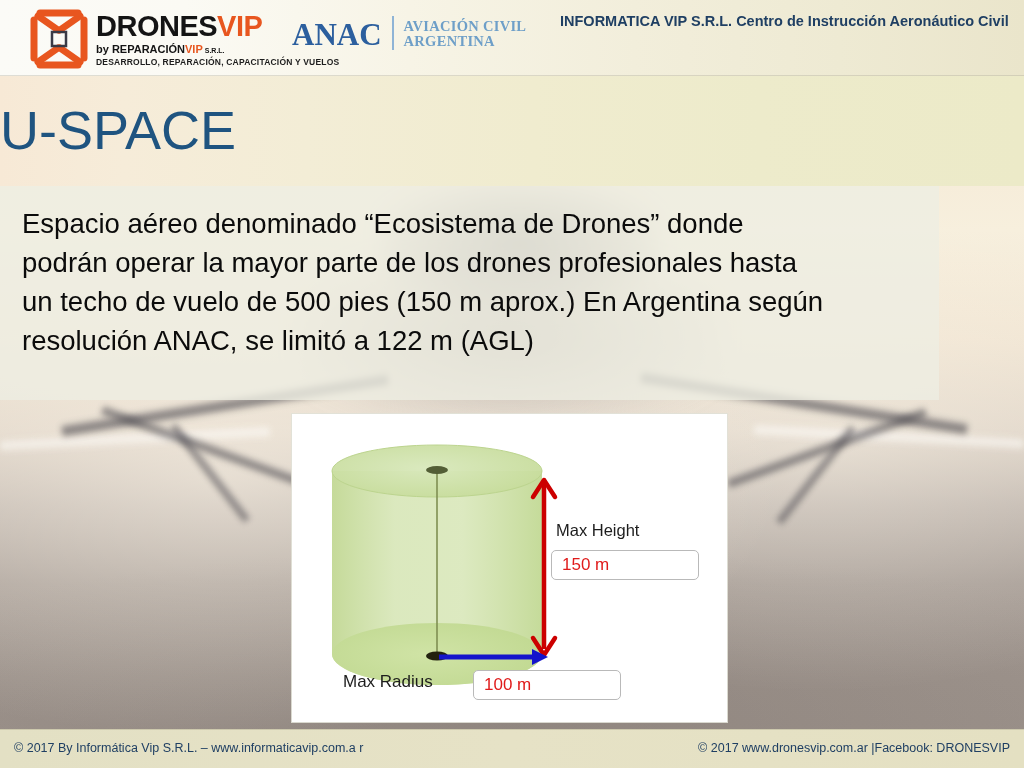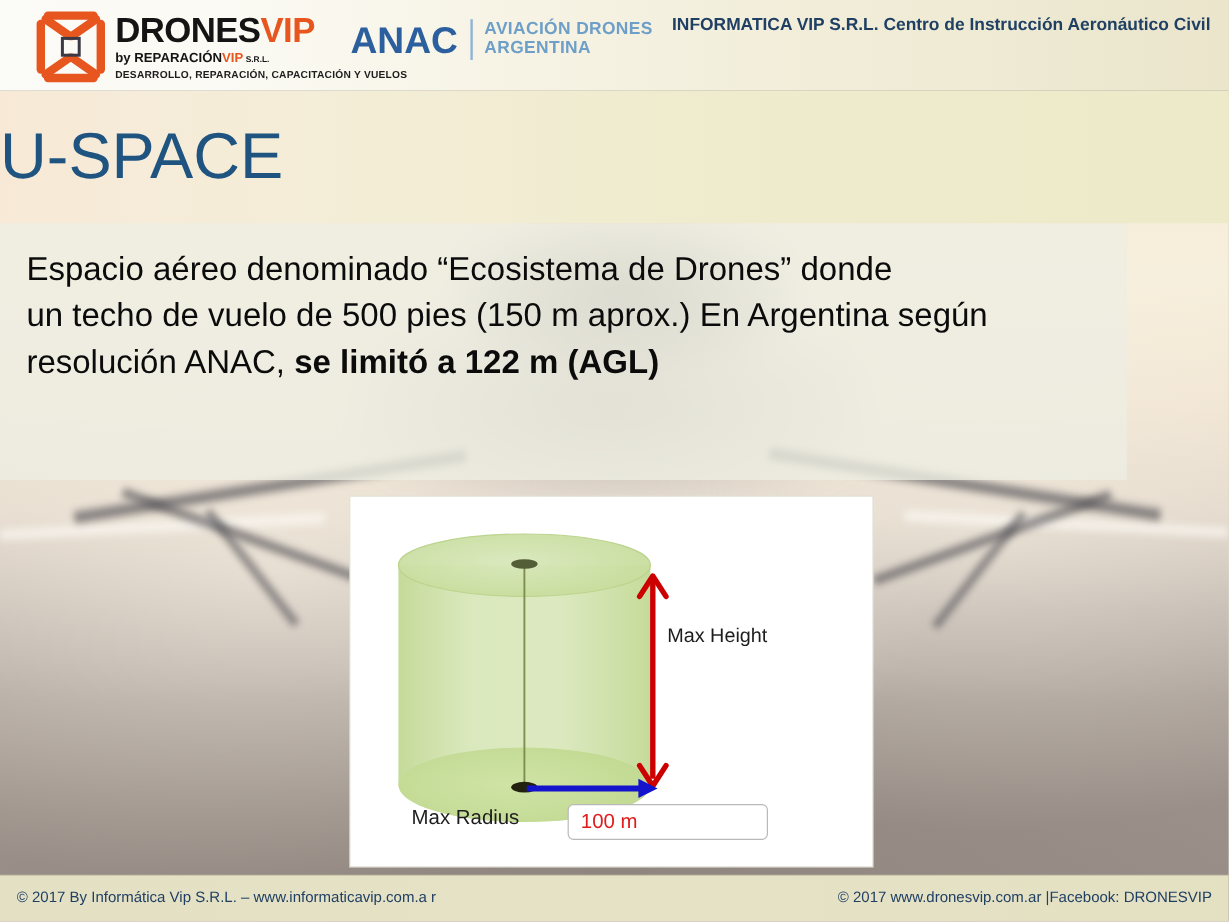--- a/index.html
+++ b/index.html
@@ -136,21 +136,22 @@
     margin-top: 3px;
     letter-spacing: 0.2px;
     white-space: nowrap;
     text-align: center;
   }
 
   .anac {
     position: absolute;
     left: 292px; top: 16px;
     display: flex;
-    align-items: center;
+    align-items: flex-end;
+    font-family: Liberation Serif, serif;
   }
   .anac-main {
     font-size: 31px;
     font-weight: bold;
     color: #2c5f9e;
     letter-spacing: 0px;
     line-height: 1;
   }
   .anac-divider {
     width: 2px;
@@ -212,21 +213,21 @@
     padding: 18px 22px 0 22px;
   }
   .body-text {
     font-size: 27.5px;
     line-height: 1.42;
     color: #0b0b0b;
     text-align: justify;
     text-justify: inter-word;
     font-family: "Liberation Sans", sans-serif;
   }
-  .body-text .bold { font-weight: bold; }
+  .body-text .bold { font-weight: normal; }
   .body-text .lastline { text-align: left; }
 
   
   .diagram-card {
     position: absolute;
     left: 292px; top: 414px;
     width: 435px; height: 308px;
     background: #ffffff;
     box-shadow: 0 0 0 1px rgba(225,225,215,0.9);
   }
@@ -250,21 +251,21 @@
     background: #fff;
     color: #e01b1b;
     font-size: 17px;
     font-family: "Liberation Sans", sans-serif;
     display: flex;
     align-items: center;
     box-sizing: border-box;
     padding-left: 10px;
   }
   .fld-height { left: 551px; top: 550px; width: 148px; height: 30px; }
-  .fld-radius { left: 473px; top: 670px; width: 167px; height: 30px; }
+  .fld-radius { left: 473px; top: 670px; width: 148px; height: 30px; }
 
   
   .footer {
     position: absolute;
     left: 0; bottom: 0;
     width: 1024px; height: 38px;
     background: linear-gradient(to right, #e3e0c4 0%, #e6e2c6 50%, #e4e0c2 100%);
     border-top: 1px solid #cdc9ad;
   }
   .footer-left {
@@ -321,36 +322,37 @@
     <div class="logo-text">
       <div class="logo-dronesvip"><span>DRONES</span><span class="vip">VIP</span></div>
       <div class="logo-sub1"><span>by REPARACIÓN</span><span class="vip">VIP</span><span class="srl"> S.R.L.</span></div>
       <div class="logo-sub2">DESARROLLO, REPARACIÓN, CAPACITACIÓN Y VUELOS</div>
     </div>
 
     <div class="anac">
       <div class="anac-main">ANAC</div>
       <div class="anac-divider"></div>
       <div class="anac-sub">
-        <div>AVIACIÓN DRONES</div>
+        <div>AVIACIÓN CIVIL</div>
         <div>ARGENTINA</div>
       </div>
     </div>
 
     <div class="org-text">
       <div class="org-line1">INFORMATICA VIP S.R.L. Centro de Instrucción Aeronáutico Civil</div>
     </div>
   </div>
 
   <div class="title-band"></div>
   <div class="slide-title">U-SPACE</div>
 
   <div class="text-panel">
     <div class="body-text">
       <div>Espacio aéreo denominado “Ecosistema de Drones” donde</div>
+      <div>podrán operar la mayor parte de los drones profesionales hasta</div>
       <div>un techo de vuelo de 500 pies (150 m aprox.) En Argentina según</div>
       <div class="lastline"><span>resolución ANAC, </span><span class="bold">se limitó a 122 m (AGL)</span></div>
     </div>
   </div>
 
   <div class="diagram-card">
     <svg class="diagram-svg" width="435" height="308" viewBox="0 0 435 308">
       <defs>
         <linearGradient id="cylSide" x1="0" y1="0" x2="1" y2="0">
           <stop offset="0%" stop-color="#c2d894" stop-opacity="0.95"></stop>
@@ -387,20 +389,21 @@
 
       <g>
         <line x1="147" y1="243" x2="244" y2="243" stroke="#1414cc" stroke-width="5"></line>
         <path d="M240 235 L256 243 L240 251 Z" fill="#1414cc"></path>
       </g>
     </svg>
 
   </div>
 
   <div class="dg-label lbl-maxheight">Max Height</div>
+  <div class="dg-field fld-height">150 m</div>
 
   <div class="dg-label lbl-maxradius">Max Radius</div>
   <div class="dg-field fld-radius">100 m</div>
 
   <div class="footer">
     <div class="footer-left">© 2017 By Informática Vip S.R.L. – www.informaticavip.com.a r</div>
     <div class="footer-right">© 2017  www.dronesvip.com.ar |Facebook: DRONESVIP</div>
   </div>
 
 </div>

